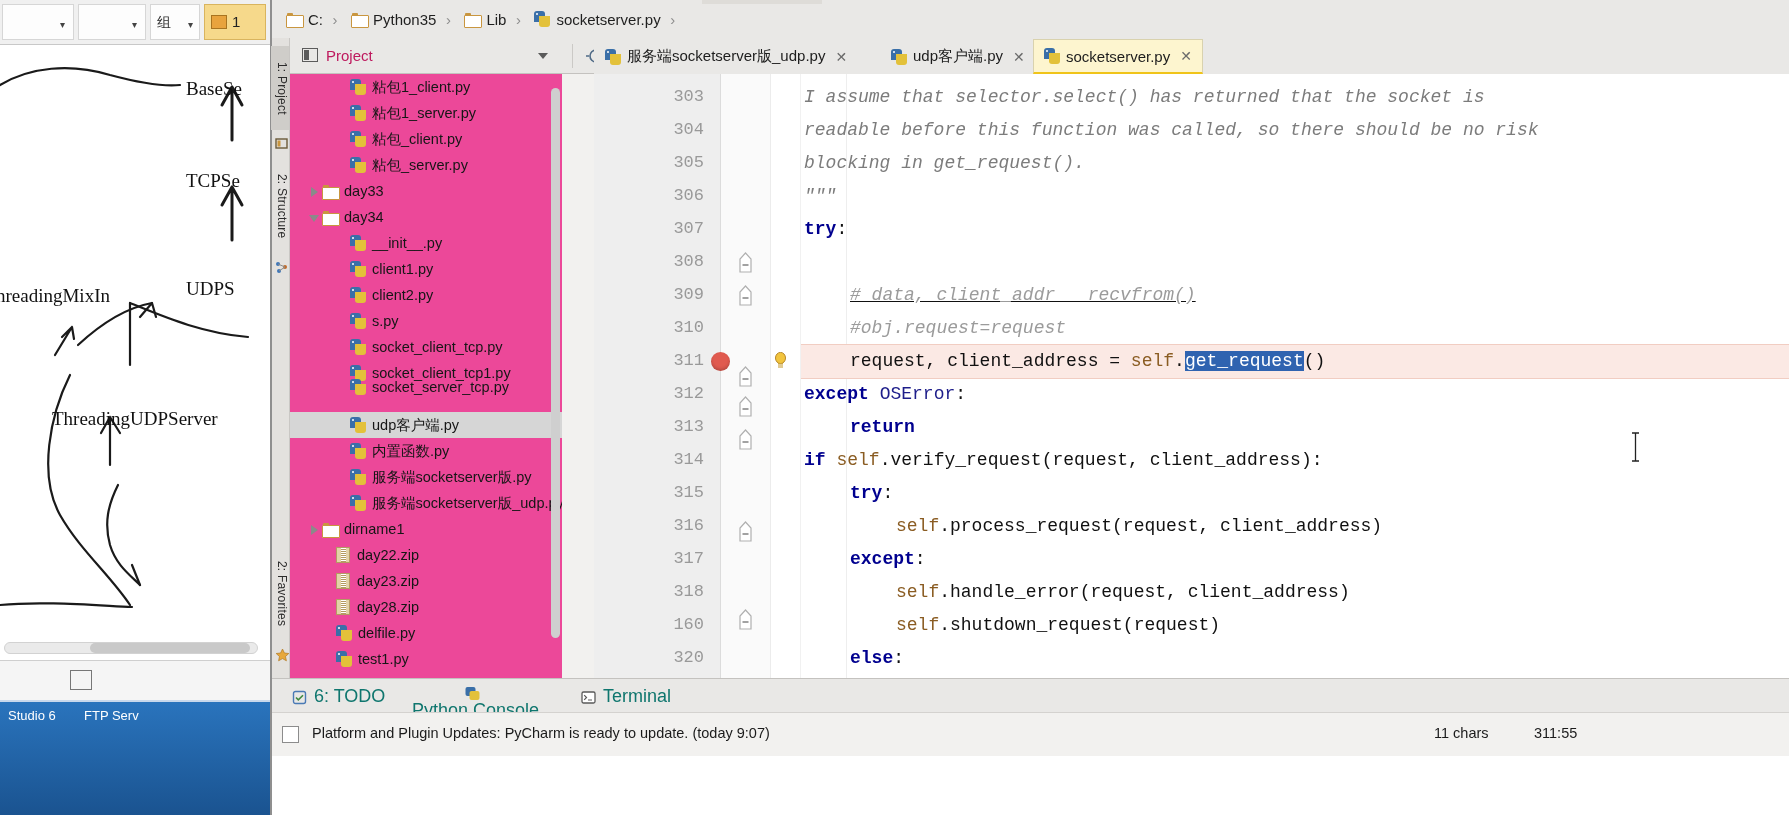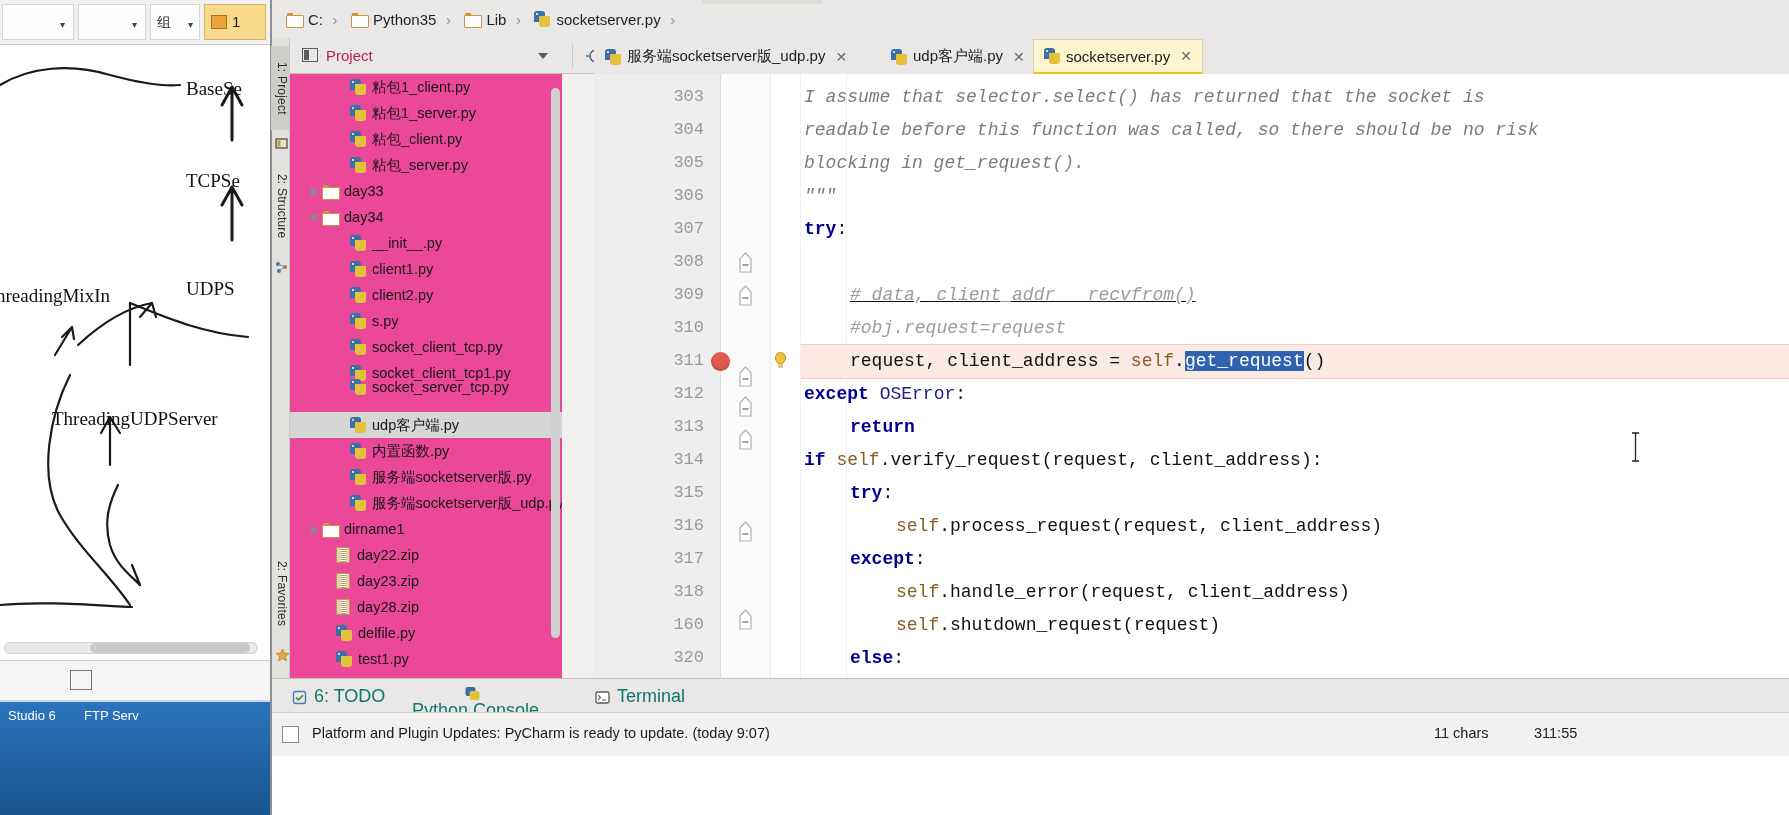--- a/index.html
+++ b/index.html
@@ -644,21 +644,21 @@
       </div>
       <div class="botitem" style="left:140px;flex-direction:column;">
         <span class="bi">
           <svg width="15" height="15" viewBox="0 0 15 15">
               <rect x="0.5" y="1" width="10" height="9" rx="2" fill="#3a6fa8"></rect>
               <rect x="4.5" y="5" width="10" height="9" rx="2" fill="#e3c13a"></rect>
             </svg>
         </span>
         <span>Python Console</span>
       </div>
-      <div class="botitem" style="left:290px;padding-left:33px;">
+      <div class="botitem" style="left:276px;padding-left:33px;">
         <span class="bi">
           <svg width="15" height="15" viewBox="0 0 15 15">
               <rect x="1" y="2" width="13" height="11" rx="1.5" fill="#fff" stroke="#5a5a5a" stroke-width="1.3"></rect>
               <path d="M3.2 5.2l2.3 2.3-2.3 2.3M7 10h4" stroke="#5a5a5a" stroke-width="1.2" fill="none"></path>
             </svg>
         </span>
         <span>Terminal</span>
       </div>
     </div>
 

